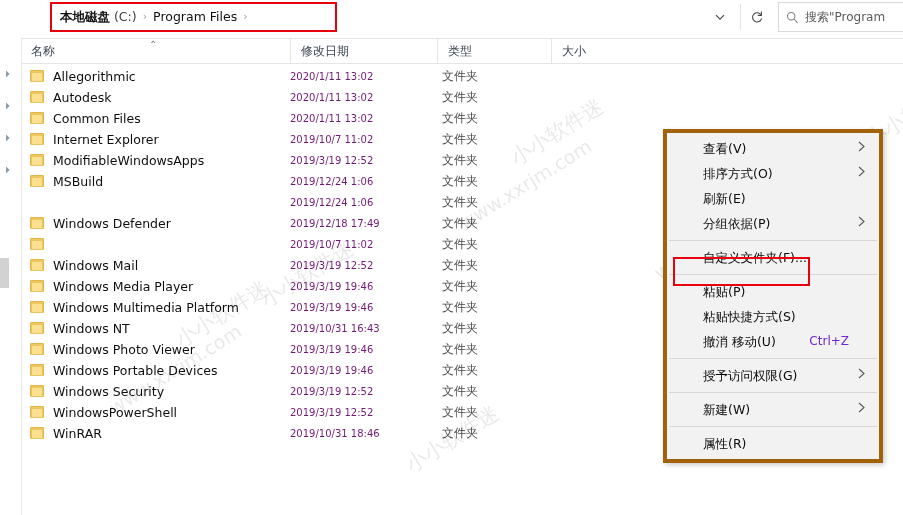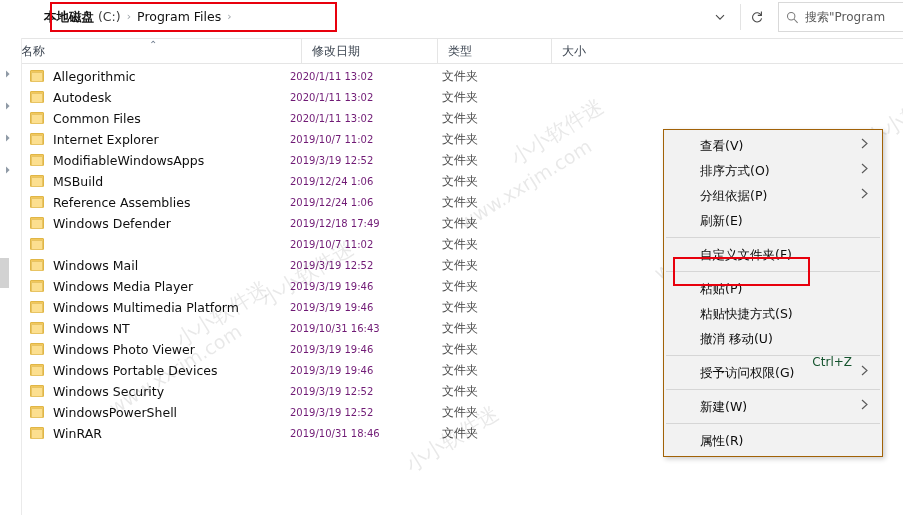--- a/index.html
+++ b/index.html
@@ -61,21 +61,21 @@
   #crumb-box {
     position: absolute;
     left: 50px; top: 2px;
     width: 287px; height: 30px;
     border: 2px solid #e8000d;
     box-sizing: border-box;
     z-index: 6;
   }
   #crumb-path {
     position: absolute;
-    left: 44px; top: 9px;
+    left: 60px; top: 9px;
     font-size: 12.5px;
     color: #111;
     white-space: nowrap;
   }
   #crumb-path .drive-name { font-weight: 600; }
   #crumb-path .drive-letter { color: #3c3c3c; }
 
   #btn-history {
     position: absolute;
     left: 705px; top: 1px;
@@ -253,43 +253,42 @@
     color: #4a4a4a;
     white-space: nowrap;
   }
 
   
   #ctxmenu {
     position: absolute;
     left: 663px; top: 129px;
     width: 220px;
     background: #f2f2f2;
-    border: 1px solid #a16207;
+    border: 4px solid #a16207;
     box-sizing: border-box;
     box-shadow: 2px 2px 5px rgba(0,0,0,0.20);
     z-index: 10;
     padding: 3px 0 3px 0;
   }
   .mi {
     position: relative;
     height: 25px;
     line-height: 25px;
     padding-left: 36px;
     padding-right: 12px;
     font-size: 12.5px;
     color: #0b0b0b;
     white-space: nowrap;
   }
   .mi .accel {
     position: absolute;
     right: 30px;
     top: 0;
     font-size: 12px;
-    color: #14532d;
-    margin-top: 24px;
+    color: #6d28d9;
   }
   .mi .submenu-arrow {
     position: absolute;
     right: 13px;
     top: 0;
     height: 25px;
     line-height: 25px;
     color: #5a5a5a;
     font-size: 13px;
   }
@@ -357,22 +356,22 @@
         <circle cx="5.2" cy="5.2" r="3.7" fill="none" stroke="#7a7a7a" stroke-width="1.05"></circle>
         <line x1="8.0" y1="8.0" x2="11.6" y2="11.8" stroke="#7a7a7a" stroke-width="1.05"></line>
       </svg>
     </span>
     <span id="search-placeholder">搜索"Program</span>
   </div>
 </div>
 
 <div id="colheader">
   <div id="sort-caret">⌃</div>
-<div class="colcell" style="left: 10px; width: 268px;"><span>名称</span></div>
-    <div class="colcell" style="left: 290px; width: 130px; margin-left: 11px;"><span>修改日期</span></div>
+<div class="colcell" style="left: 20px; width: 268px;"><span>名称</span></div>
+    <div class="colcell" style="left: 290px; width: 130px;"><span>修改日期</span></div>
     <div class="colcell" style="left: 437px; width: 100px;"><span>类型</span></div>
     <div class="colcell" style="left: 551px; width: 85px;"><span>大小</span></div>
   </div>
 
 <div id="navpane">
   <div id="nav-scroll-thumb"></div>
 <div class="nav-chevron" style="top: 30px;"><svg width="12" height="12" viewBox="0 0 12 12">
         <path d="M4 2.6 L7.6 6 L4 9.4 Z" fill="#8f9aa6"></path>
       </svg></div>
     <div class="nav-chevron" style="top: 62px;"><svg width="12" height="12" viewBox="0 0 12 12">
@@ -453,27 +452,20 @@
           <span class="back"></span>
           <span class="front"></span>
         </span>
         <span class="name-text">MSBuild</span>
       </div>
       <div class="cell-date">2019/12/24 1:06</div>
       <div class="cell-type">文件夹</div>
       <div class="cell-size"></div>
     </div>
     <div class="row">
-      <div class="cell-name">
-        <span class="folder-icon">
-          <span class="back"></span>
-          <span class="front"></span>
-        </span>
-        <span class="name-text">Reference Assemblies</span>
-      </div>
       <div class="cell-date">2019/12/24 1:06</div>
       <div class="cell-type">文件夹</div>
       <div class="cell-size"></div>
     </div>
     <div class="row">
       <div class="cell-name">
         <span class="folder-icon">
           <span class="back"></span>
           <span class="front"></span>
         </span>
@@ -604,24 +596,24 @@
     </div>
   </div>
 
 <div id="ctxmenu">
     <div class="mi"><span>查看(V)</span><span class="submenu-arrow"><svg width="9" height="13" viewBox="0 0 9 13">
           <path d="M2 2 L7 6.5 L2 11" fill="none" stroke="#5a5a5a" stroke-width="1.15"></path>
         </svg></span></div>
     <div class="mi"><span>排序方式(O)</span><span class="submenu-arrow"><svg width="9" height="13" viewBox="0 0 9 13">
           <path d="M2 2 L7 6.5 L2 11" fill="none" stroke="#5a5a5a" stroke-width="1.15"></path>
         </svg></span></div>
+    <div class="mi"><span>刷新(E)</span></div>
     <div class="mi"><span>分组依据(P)</span><span class="submenu-arrow"><svg width="9" height="13" viewBox="0 0 9 13">
           <path d="M2 2 L7 6.5 L2 11" fill="none" stroke="#5a5a5a" stroke-width="1.15"></path>
         </svg></span></div>
-    <div class="mi"><span>刷新(E)</span></div>
     <div class="mi-sep"></div>
     <div class="mi"><span>自定义文件夹(F)...</span></div>
     <div class="mi-sep"></div>
     <div class="mi"><span>粘贴(P)</span></div>
     <div class="mi"><span>粘贴快捷方式(S)</span></div>
     <div class="mi"><span>撤消 移动(U)</span><span class="accel">Ctrl+Z</span></div>
     <div class="mi-sep"></div>
     <div class="mi"><span>授予访问权限(G)</span><span class="submenu-arrow"><svg width="9" height="13" viewBox="0 0 9 13">
           <path d="M2 2 L7 6.5 L2 11" fill="none" stroke="#5a5a5a" stroke-width="1.15"></path>
         </svg></span></div>

